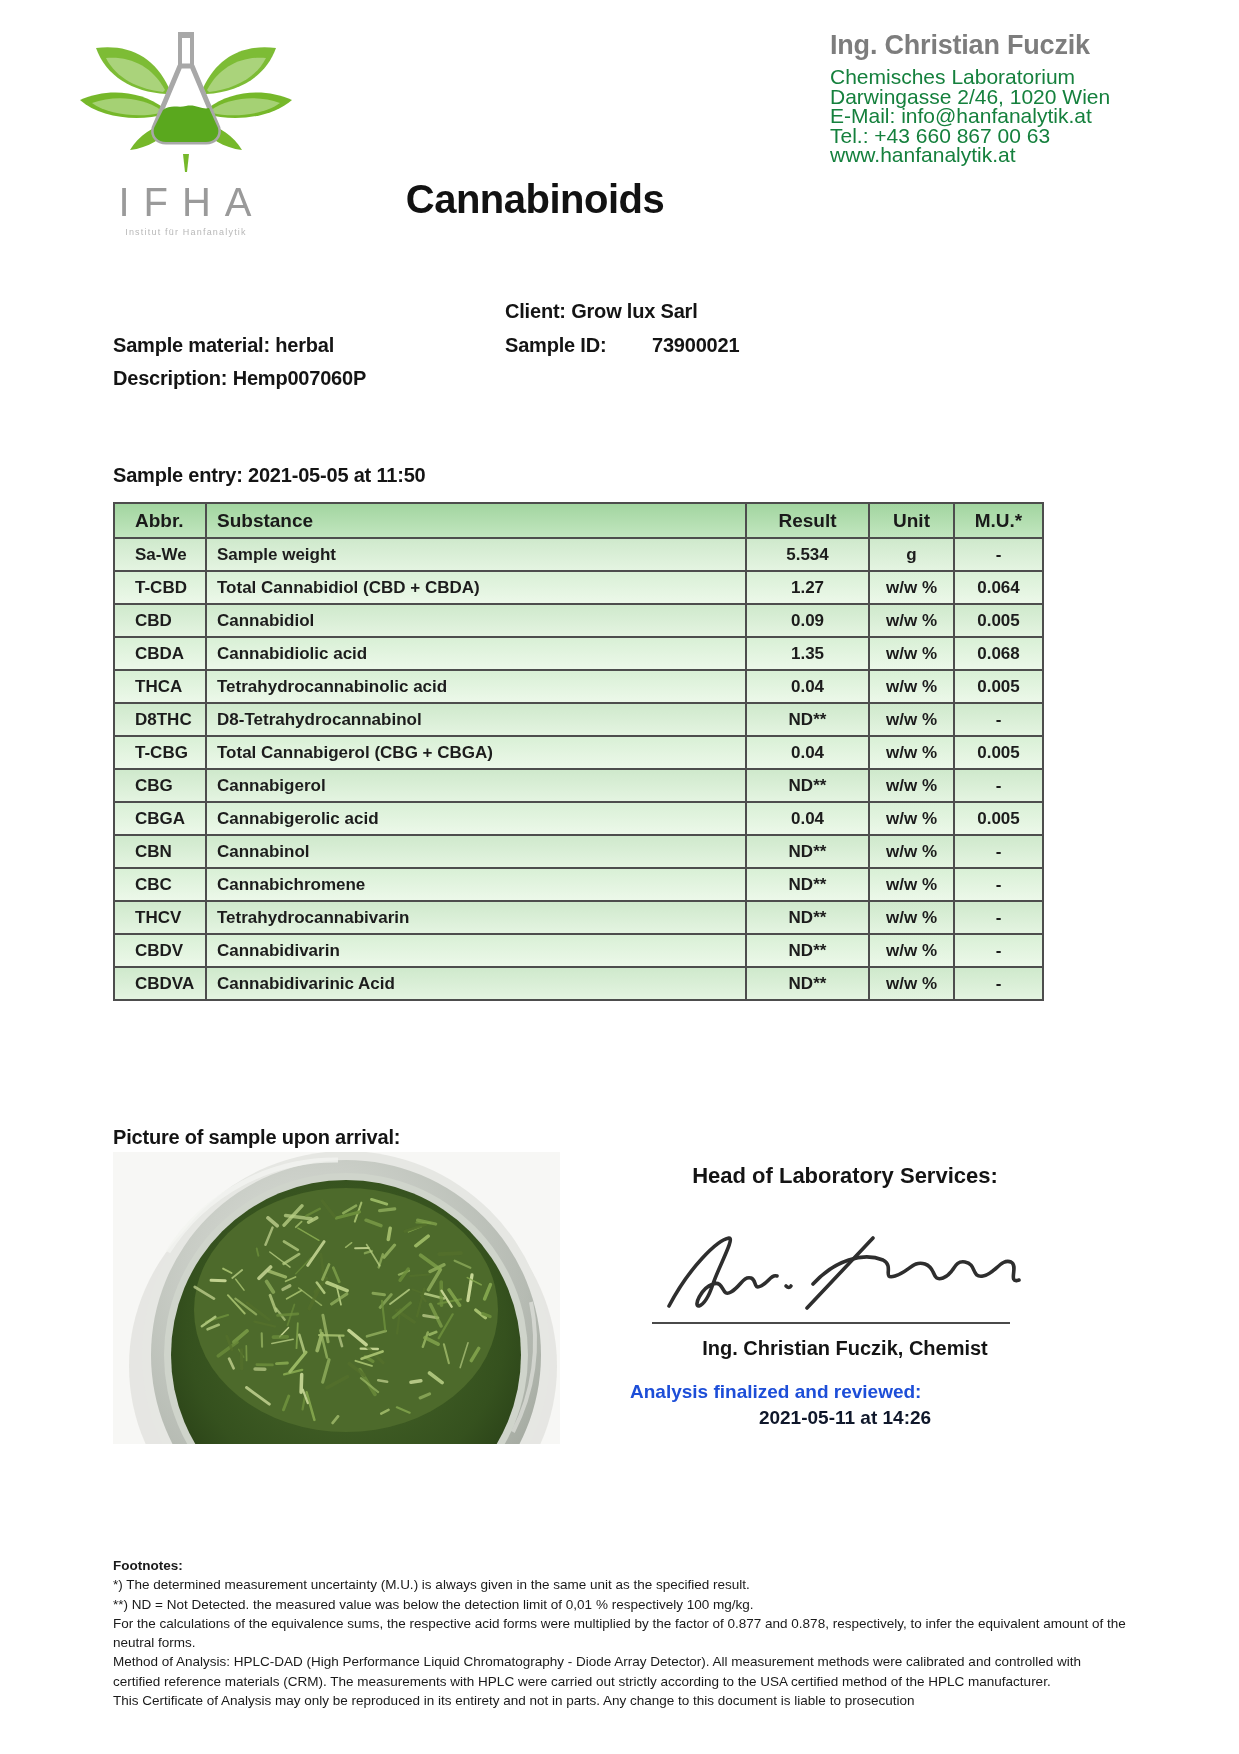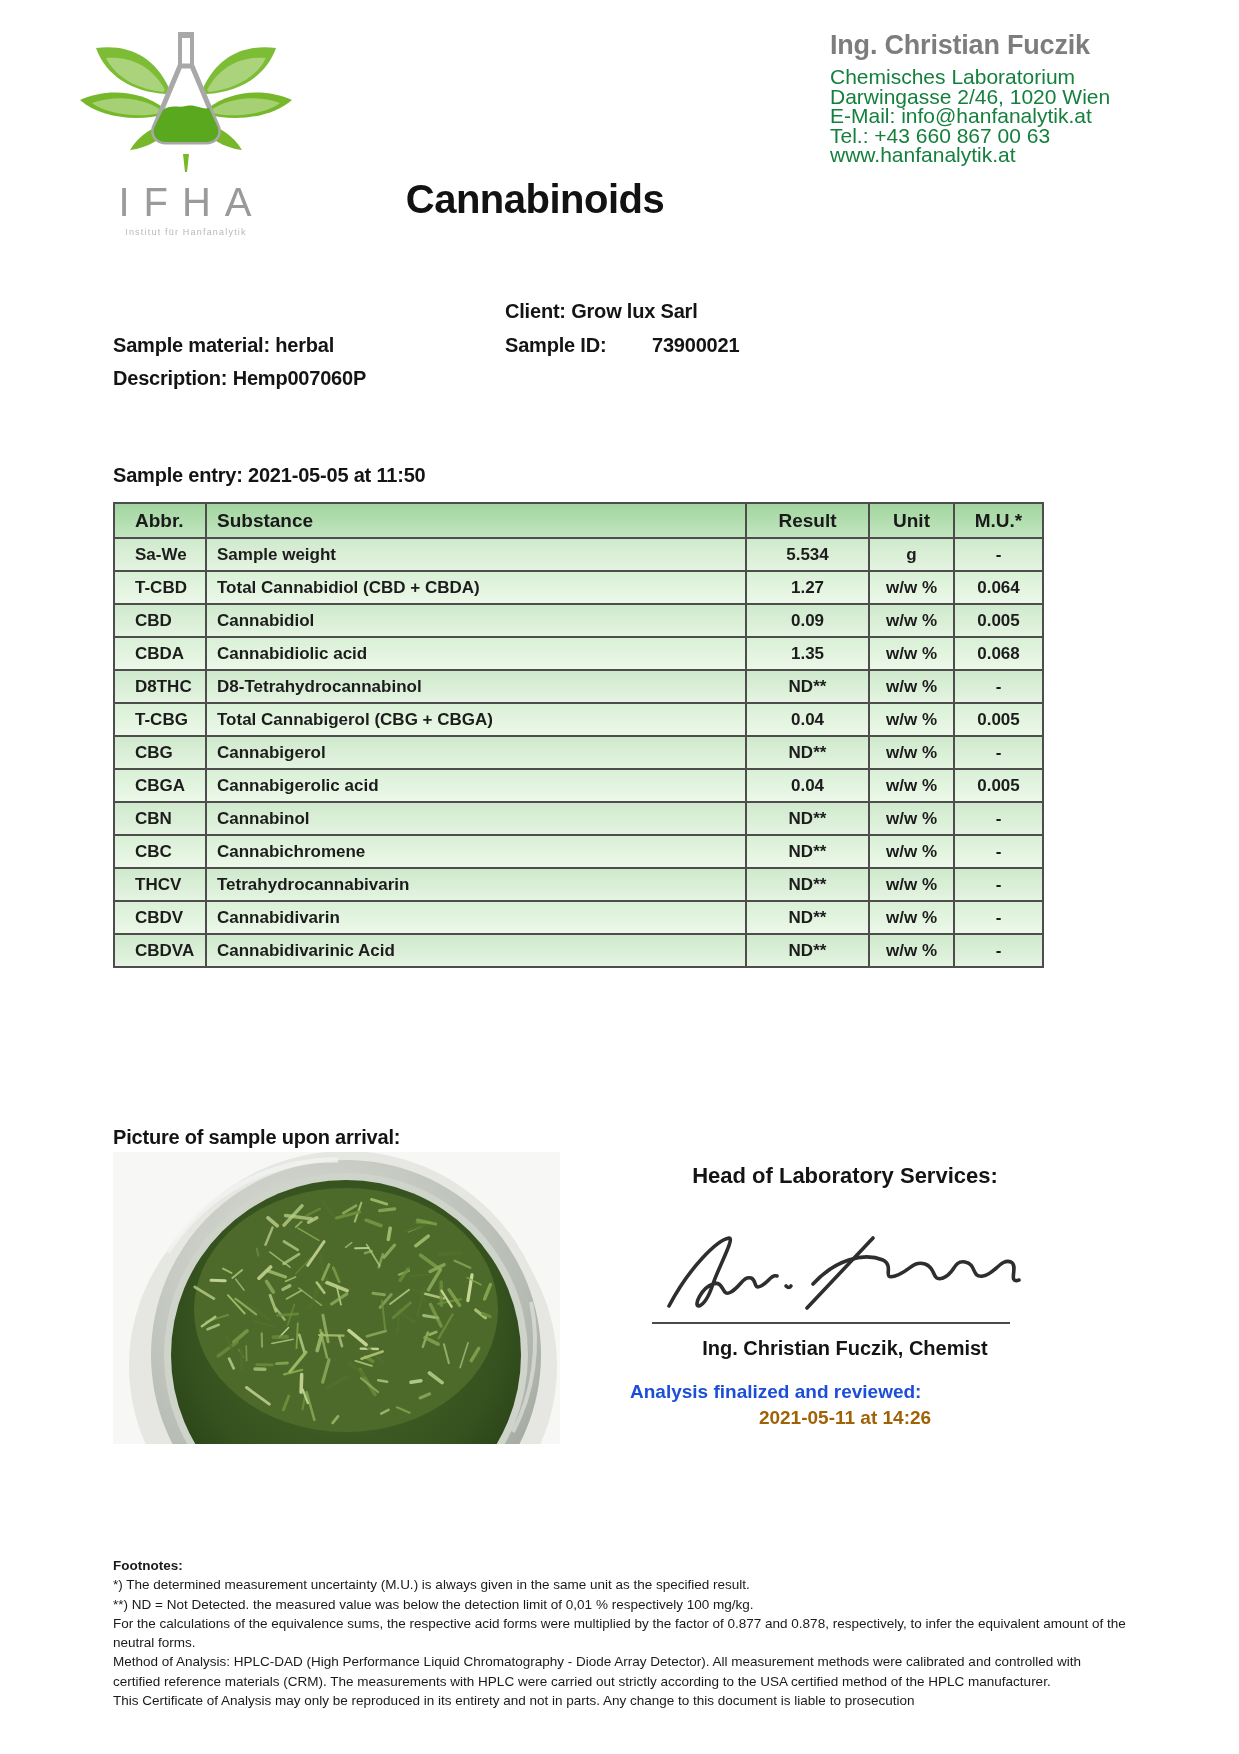--- a/index.html
+++ b/index.html
@@ -48,21 +48,21 @@
   
   .sig-heading{position:absolute;left:630px;top:1163px;width:430px;text-align:center;
                font-size:22px;font-weight:bold;color:#141414;}
   .sig-svg{position:absolute;left:655px;top:1222px;}
   .sig-line{position:absolute;left:652px;top:1322px;width:358px;height:2px;background:#4a4a4a;}
   .sig-name{position:absolute;left:630px;top:1337px;width:430px;text-align:center;
             font-size:20px;font-weight:bold;color:#141414;}
   .sig-final{position:absolute;left:630px;top:1381px;width:430px;text-align:left;
              font-size:19px;font-weight:bold;color:#1d4ed8;}
   .sig-date{position:absolute;left:630px;top:1407px;width:430px;text-align:center;
-            font-size:19px;font-weight:bold;color:#a16207;}
+            font-size:19px;font-weight:bold;color:#0f172a;}
 
   
   .footnotes{position:absolute;left:113px;top:1556px;width:1016px;font-size:13.5px;
              line-height:19.3px;color:#1a1a1a;}
   .footnotes p{margin:0;}
   .footnotes .fn-heading{font-weight:bold;}
 </style>
 </head>
 <body>
 
@@ -163,20 +163,27 @@
             <td class="col2">0.09</td>
             <td class="col3">w/w %</td>
             <td class="col4">0.005</td>
           </tr>
           <tr class="even">
             <td class="col0">CBDA</td>
             <td class="col1">Cannabidiolic acid</td>
             <td class="col2">1.35</td>
             <td class="col3">w/w %</td>
             <td class="col4">0.068</td>
+          </tr>
+          <tr class="even">
+            <td class="col0">THCA</td>
+            <td class="col1">Tetrahydrocannabinolic acid</td>
+            <td class="col2">0.04</td>
+            <td class="col3">w/w %</td>
+            <td class="col4">0.005</td>
           </tr>
           <tr class="odd">
             <td class="col0">D8THC</td>
             <td class="col1">D8-Tetrahydrocannabinol</td>
             <td class="col2">ND**</td>
             <td class="col3">w/w %</td>
             <td class="col4">-</td>
           </tr>
           <tr class="even">
             <td class="col0">T-CBG</td>

